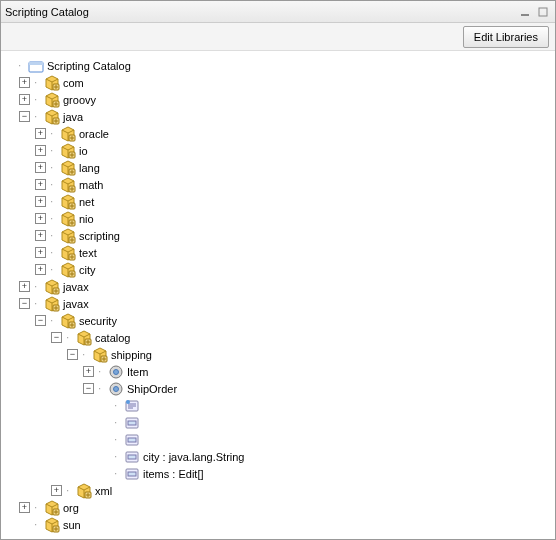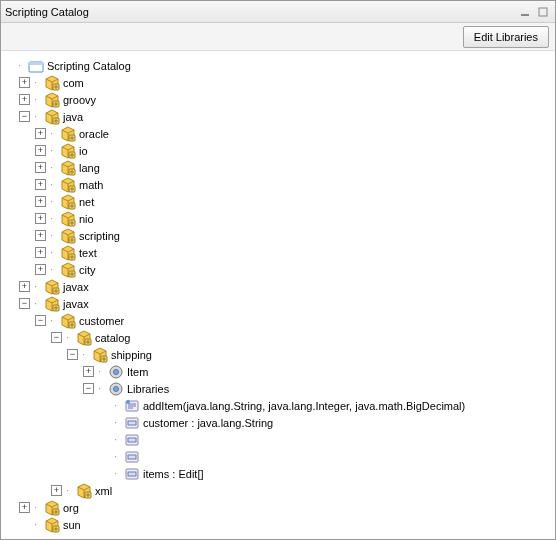--- a/index.html
+++ b/index.html
@@ -308,21 +308,21 @@
             <ul class="children">
               <li class="node">
                 <div class="row">
                   <span class="expander">−</span>
                   <span class="spacer-dots">·</span>
                   <span class="icon">
                     <svg width="16" height="16">
                       <use href="#ico-package"></use>
                     </svg>
                   </span>
-                  <span class="label">customer</span>
+                  <span class="label">security</span>
                 </div>
                 <ul class="children">
                   <li class="node">
                     <div class="row">
                       <span class="expander">−</span>
                       <span class="spacer-dots">·</span>
                       <span class="icon">
                         <svg width="16" height="16">
                           <use href="#ico-package"></use>
                         </svg>
@@ -356,45 +356,32 @@
                           </li>
                           <li class="node">
                             <div class="row">
                               <span class="expander">−</span>
                               <span class="spacer-dots">·</span>
                               <span class="icon">
                                 <svg width="16" height="16">
                                   <use href="#ico-class"></use>
                                 </svg>
                               </span>
-                              <span class="label">Libraries</span>
+                              <span class="label">ShipOrder</span>
                             </div>
                             <ul class="children">
                               <li class="node">
                                 <div class="row">
                                   <span class="exp-gap"></span>
                                   <span class="spacer-dots">·</span>
                                   <span class="icon">
                                     <svg width="16" height="16">
                                       <use href="#ico-method"></use>
                                     </svg>
                                   </span>
-                                  <span class="label">addItem(java.lang.String, java.lang.Integer, java.math.BigDecimal)</span>
-                                </div>
-                              </li>
-                              <li class="node">
-                                <div class="row">
-                                  <span class="exp-gap"></span>
-                                  <span class="spacer-dots">·</span>
-                                  <span class="icon">
-                                    <svg width="16" height="16">
-                                      <use href="#ico-field"></use>
-                                    </svg>
-                                  </span>
-                                  <span class="label">customer : java.lang.String</span>
                                 </div>
                               </li>
                               <li class="node">
                                 <div class="row">
                                   <span class="exp-gap"></span>
                                   <span class="spacer-dots">·</span>
                                   <span class="icon">
                                     <svg width="16" height="16">
                                       <use href="#ico-field"></use>
                                     </svg>
@@ -403,20 +390,32 @@
                               </li>
                               <li class="node">
                                 <div class="row">
                                   <span class="exp-gap"></span>
                                   <span class="spacer-dots">·</span>
                                   <span class="icon">
                                     <svg width="16" height="16">
                                       <use href="#ico-field"></use>
                                     </svg>
                                   </span>
+                                </div>
+                              </li>
+                              <li class="node">
+                                <div class="row">
+                                  <span class="exp-gap"></span>
+                                  <span class="spacer-dots">·</span>
+                                  <span class="icon">
+                                    <svg width="16" height="16">
+                                      <use href="#ico-field"></use>
+                                    </svg>
+                                  </span>
+                                  <span class="label">city : java.lang.String</span>
                                 </div>
                               </li>
                               <li class="node">
                                 <div class="row">
                                   <span class="exp-gap"></span>
                                   <span class="spacer-dots">·</span>
                                   <span class="icon">
                                     <svg width="16" height="16">
                                       <use href="#ico-field"></use>
                                     </svg>

